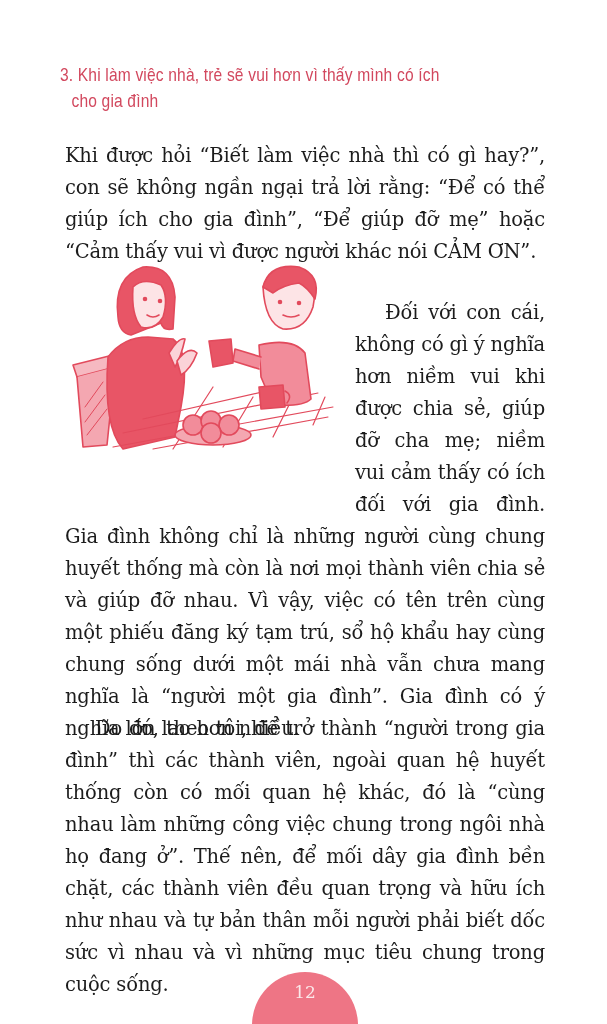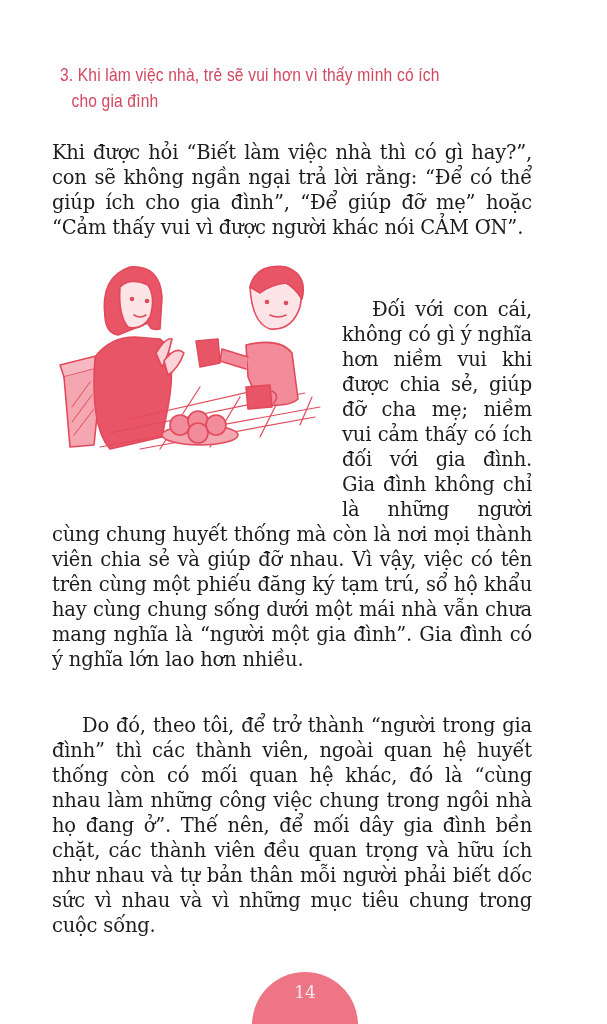--- a/index.html
+++ b/index.html
@@ -34,24 +34,24 @@
     transform: scaleX(0.82);
     transform-origin: left top;
     width: 600px;
   }
   .heading .line2 {
     display: block;
     padding-left: 14px;
   }
   .body-text {
     position: absolute;
-    left: 52px;
+    left: 65px;
     width: 480px;
     font-size: 19.5px;
-    line-height: 25px;
+    line-height: 32px;
     text-align: justify;
     letter-spacing: -0.2px;
   }
   .p1 { top: 140px; }
   .p2-wrap { top: 257px; }
   .p3 { top: 673px; }
   .indent { text-indent: 30px; margin-top: 40px; }
   .illustration {
     float: left;
     width: 280px;
@@ -136,16 +136,16 @@
           <path d="M222 134 Q230 138 224 146"></path>
         </g>
       </svg>
     </div>
     <div class="indent">Đối với con cái, không có gì ý nghĩa hơn niềm vui khi được chia sẻ, giúp đỡ cha mẹ; niềm vui cảm thấy có ích đối với gia đình. Gia đình không chỉ là những người cùng chung huyết thống mà còn là nơi mọi thành viên chia sẻ và giúp đỡ nhau. Vì vậy, việc có tên trên cùng một phiếu đăng ký tạm trú, sổ hộ khẩu hay cùng chung sống dưới một mái nhà vẫn chưa mang nghĩa là “người một gia đình”. Gia đình có ý nghĩa lớn lao hơn nhiều.</div>
   </div>
 
   <div class="body-text p3 indent">Do đó, theo tôi, để trở thành “người trong gia đình” thì các thành viên, ngoài quan hệ huyết thống còn có mối quan hệ khác, đó là “cùng nhau làm những công việc chung trong ngôi nhà họ đang ở”. Thế nên, để mối dây gia đình bền chặt, các thành viên đều quan trọng và hữu ích như nhau và tự bản thân mỗi người phải biết dốc sức vì nhau và vì những mục tiêu chung trong cuộc sống.</div>
 
   <div class="page-num">
-    <span>14</span>
+    <span>12</span>
   </div>
 
 </div>
 
 </body></html>

